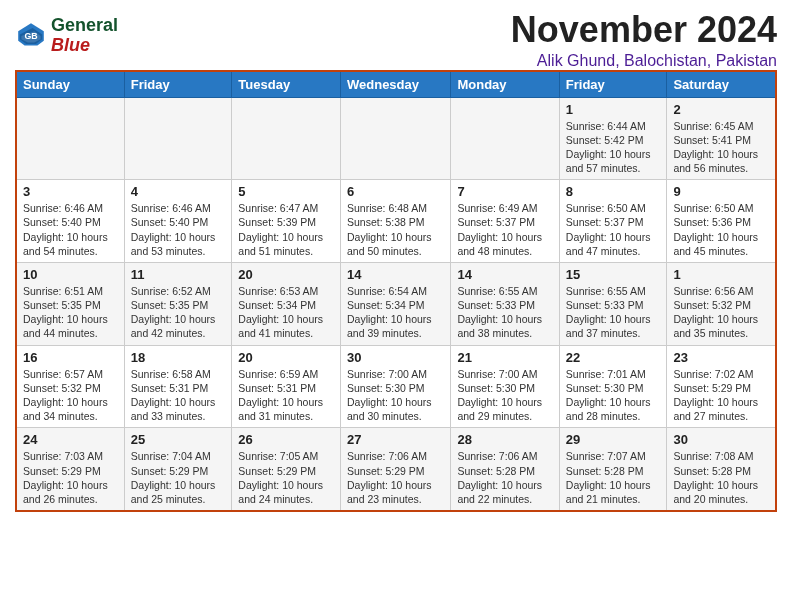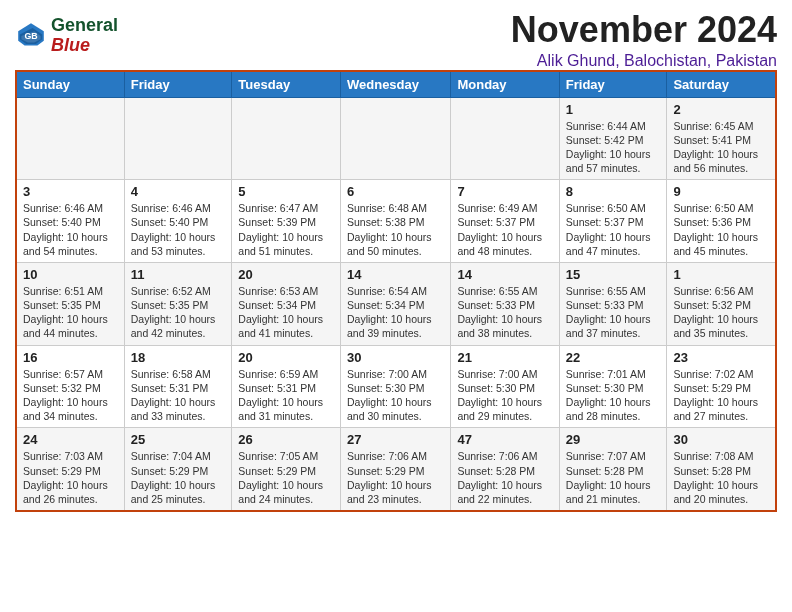--- a/index.html
+++ b/index.html
@@ -243,21 +243,21 @@
         </td>
         <td>
           <span class="day-number">26</span>
           <div class="day-info">Sunrise: 7:05 AM<br>Sunset: 5:29 PM<br>Daylight: 10 hours and 24 minutes.</div>
         </td>
         <td>
           <span class="day-number">27</span>
           <div class="day-info">Sunrise: 7:06 AM<br>Sunset: 5:29 PM<br>Daylight: 10 hours and 23 minutes.</div>
         </td>
         <td>
-          <span class="day-number">47</span>
+          <span class="day-number">28</span>
           <div class="day-info">Sunrise: 7:06 AM<br>Sunset: 5:28 PM<br>Daylight: 10 hours and 22 minutes.</div>
         </td>
         <td>
           <span class="day-number">29</span>
           <div class="day-info">Sunrise: 7:07 AM<br>Sunset: 5:28 PM<br>Daylight: 10 hours and 21 minutes.</div>
         </td>
         <td>
           <span class="day-number">30</span>
           <div class="day-info">Sunrise: 7:08 AM<br>Sunset: 5:28 PM<br>Daylight: 10 hours and 20 minutes.</div>
         </td>

